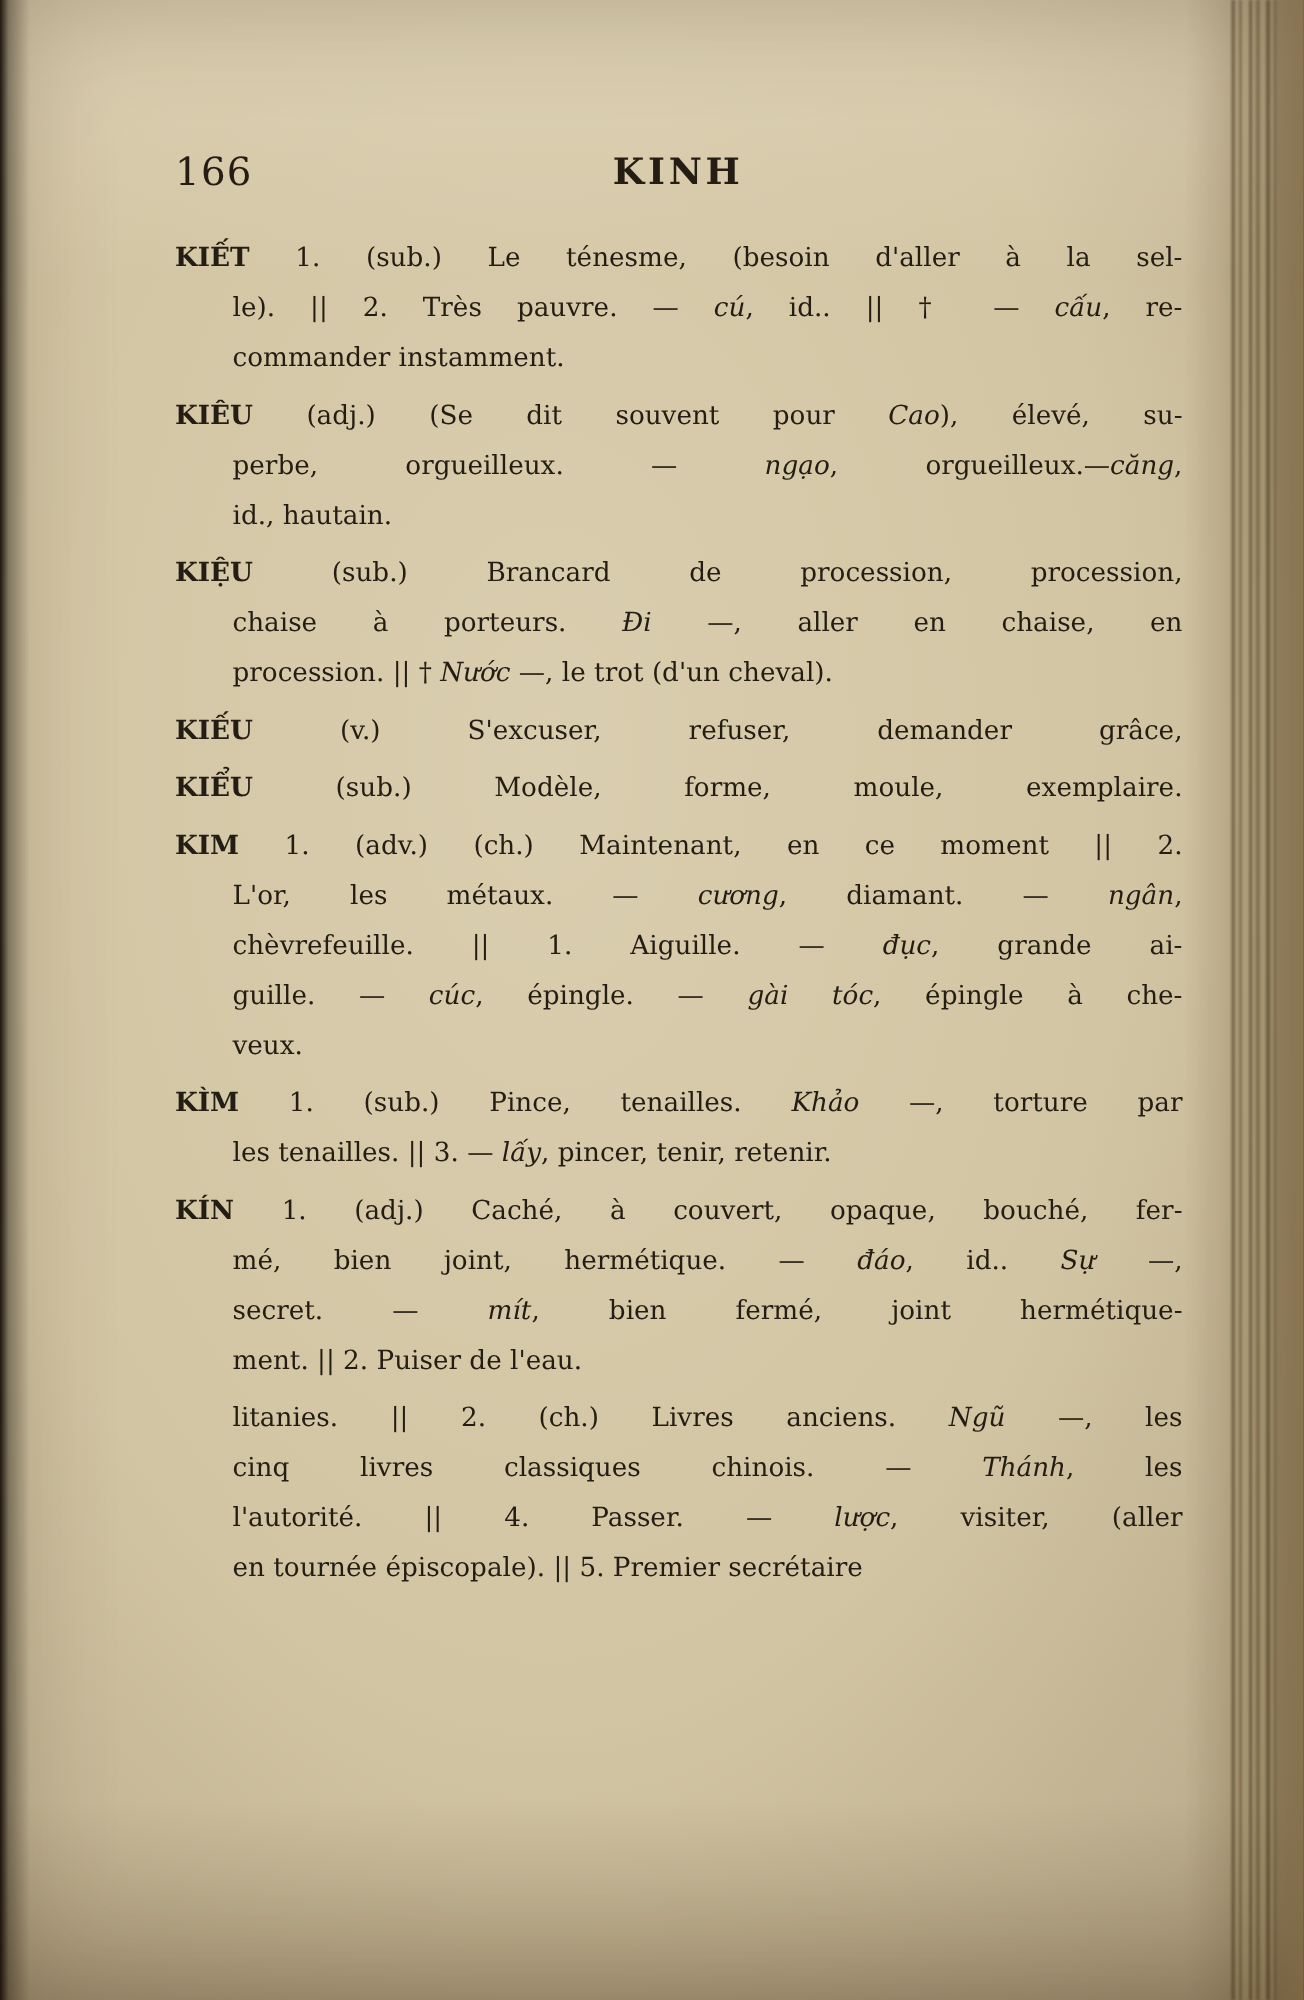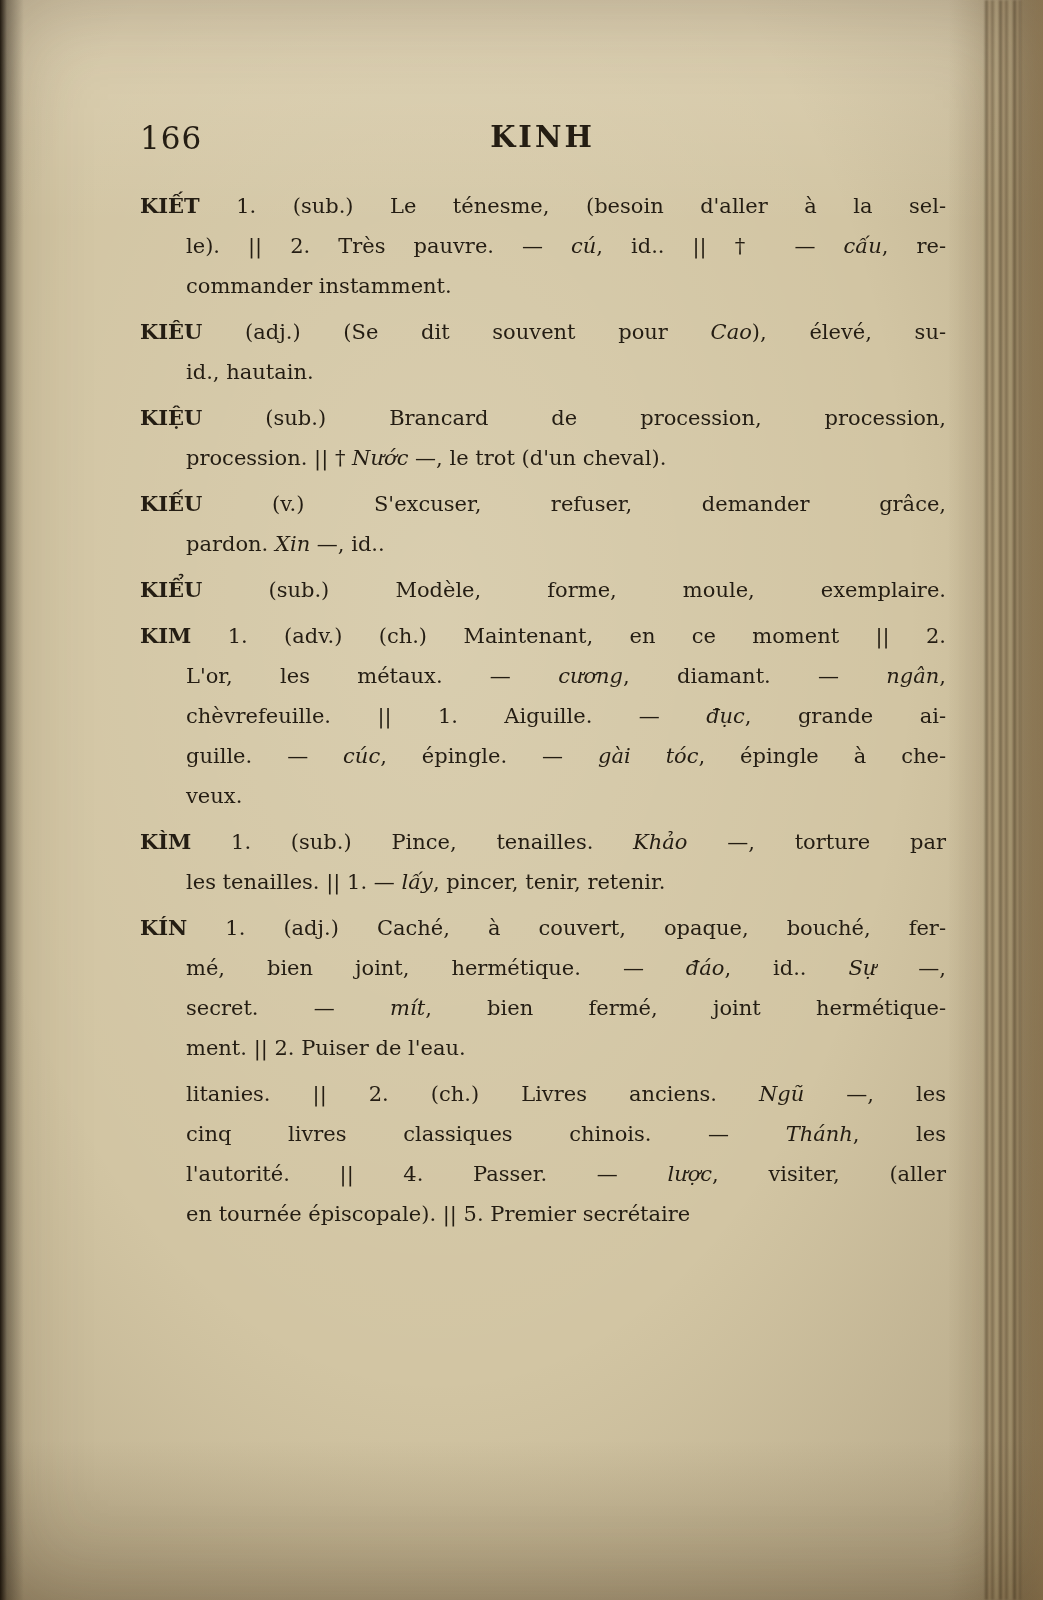--- a/index.html
+++ b/index.html
@@ -111,43 +111,44 @@
   </div>
 
   <div class="text-block">
       <div class="entry">
         <div class="line"><span class="seg-b">KIẾT</span><span class="seg-r"> 1. (sub.) Le ténesme, (besoin d'aller à la sel-</span></div>
         <div class="line cont"><span class="seg-r">le).  || 2. Très pauvre. — </span><span class="seg-i">cú</span><span class="seg-r">, id..  || † — </span><span class="seg-i">cấu</span><span class="seg-r">, re-</span></div>
         <div class="line cont last"><span class="seg-r">commander instamment.</span></div>
       </div>
       <div class="entry">
         <div class="line"><span class="seg-b">KIÊU</span><span class="seg-r"> (adj.) (Se dit souvent pour </span><span class="seg-i">Cao</span><span class="seg-r">), élevé, su-</span></div>
+        <div class="line cont"><span class="seg-r">perbe, orgueilleux. — </span><span class="seg-i">ngạo</span><span class="seg-r">, orgueilleux.—</span><span class="seg-i">căng</span><span class="seg-r">,</span></div>
         <div class="line cont last"><span class="seg-r">id., hautain.</span></div>
       </div>
       <div class="entry">
         <div class="line"><span class="seg-b">KIỆU</span><span class="seg-r"> (sub.) Brancard de procession, procession,</span></div>
+        <div class="line cont"><span class="seg-r">chaise à porteurs. </span><span class="seg-i">Đi</span><span class="seg-r"> —, aller en chaise, en</span></div>
         <div class="line cont last"><span class="seg-r">procession.  || † </span><span class="seg-i">Nước</span><span class="seg-r"> —, le trot (d'un cheval).</span></div>
       </div>
       <div class="entry">
         <div class="line"><span class="seg-b">KIẾU</span><span class="seg-r"> (v.) S'excuser, refuser, demander grâce,</span></div>
-        <div class="line cont last"><span class="seg-r">pardon. </span><span class="seg-i">Xin</span><span class="seg-r"> —, id..</span></div>
       </div>
       <div class="entry">
         <div class="line"><span class="seg-b">KIỂU</span><span class="seg-r"> (sub.) Modèle, forme, moule, exemplaire.</span></div>
       </div>
       <div class="entry">
         <div class="line"><span class="seg-b">KIM</span><span class="seg-r"> 1. (adv.) (ch.) Maintenant, en ce moment  || 2.</span></div>
         <div class="line cont"><span class="seg-r">L'or, les métaux. — </span><span class="seg-i">cương</span><span class="seg-r">, diamant. — </span><span class="seg-i">ngân</span><span class="seg-r">,</span></div>
         <div class="line cont"><span class="seg-r">chèvrefeuille.  || 1. Aiguille. — </span><span class="seg-i">đục</span><span class="seg-r">, grande ai-</span></div>
         <div class="line cont"><span class="seg-r">guille. — </span><span class="seg-i">cúc</span><span class="seg-r">, épingle. — </span><span class="seg-i">gài tóc</span><span class="seg-r">, épingle à che-</span></div>
         <div class="line cont last"><span class="seg-r">veux.</span></div>
       </div>
       <div class="entry">
         <div class="line"><span class="seg-b">KÌM</span><span class="seg-r"> 1. (sub.) Pince, tenailles. </span><span class="seg-i">Khảo</span><span class="seg-r"> —, torture par</span></div>
-        <div class="line cont last"><span class="seg-r">les tenailles.  || 1. — </span><span class="seg-i">lấy</span><span class="seg-r">, pincer, tenir, retenir.</span></div>
+        <div class="line cont last"><span class="seg-r">les tenailles.  || 3. — </span><span class="seg-i">lấy</span><span class="seg-r">, pincer, tenir, retenir.</span></div>
       </div>
       <div class="entry">
         <div class="line"><span class="seg-b">KÍN</span><span class="seg-r"> 1. (adj.) Caché, à couvert, opaque, bouché, fer-</span></div>
         <div class="line cont"><span class="seg-r">mé, bien joint, hermétique. — </span><span class="seg-i">đáo</span><span class="seg-r">, id.. </span><span class="seg-i">Sự</span><span class="seg-r"> —,</span></div>
         <div class="line cont"><span class="seg-r">secret. — </span><span class="seg-i">mít</span><span class="seg-r">, bien fermé, joint hermétique-</span></div>
         <div class="line cont last"><span class="seg-r">ment.  || 2. Puiser de l'eau.</span></div>
       </div>
       <div class="entry">
         <div class="line cont"><span class="seg-r">litanies.  || 2. (ch.) Livres anciens. </span><span class="seg-i">Ngũ</span><span class="seg-r"> —, les</span></div>
         <div class="line cont"><span class="seg-r">cinq livres classiques chinois. — </span><span class="seg-i">Thánh</span><span class="seg-r">, les</span></div>

